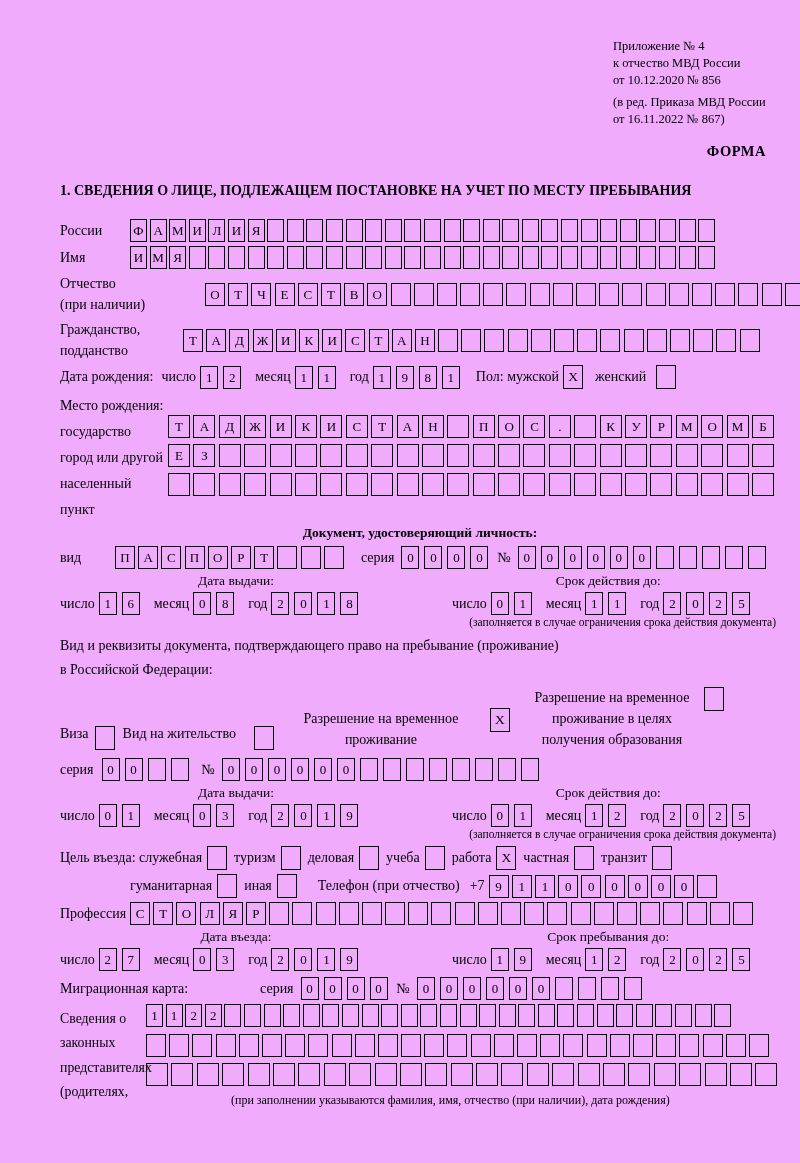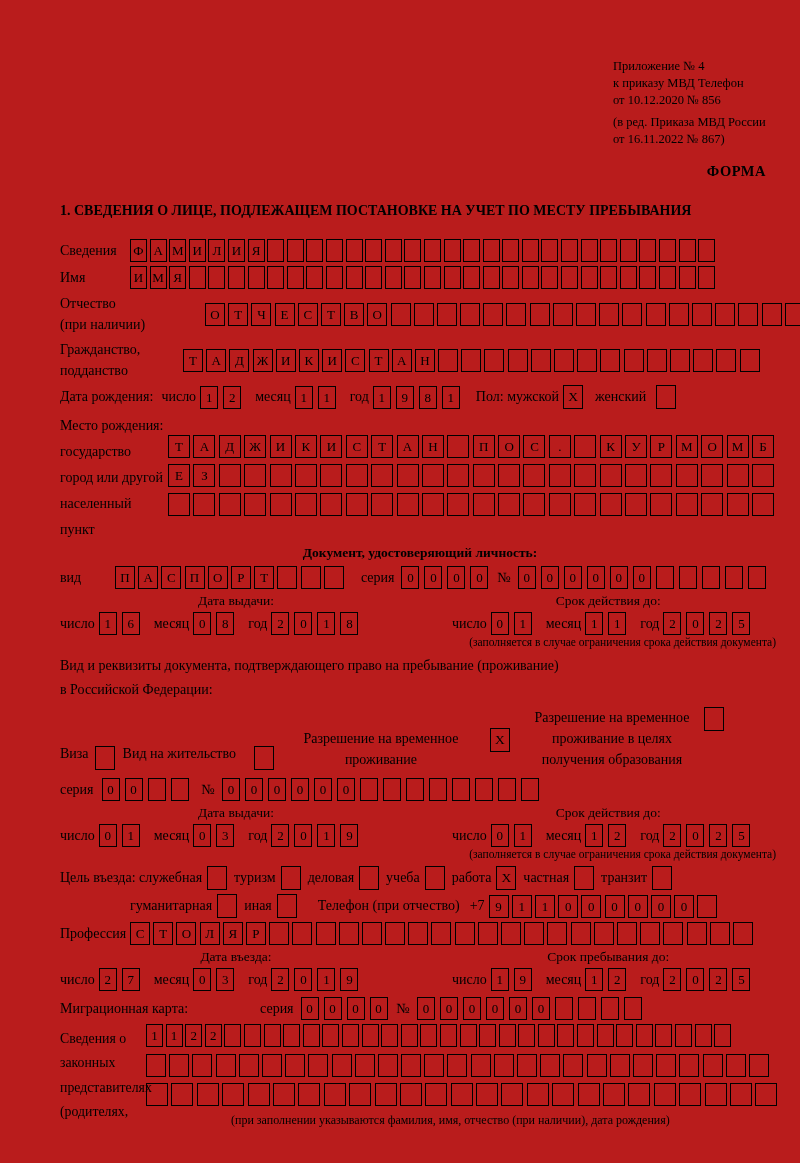--- a/index.html
+++ b/index.html
@@ -1,19 +1,19 @@
 <!DOCTYPE html>
 <html lang="ru"><head>
 <meta charset="utf-8">
 <style>
   html,body{margin:0;padding:0;background:#fff;}
   .page{
     width:800px;height:1163px;box-sizing:border-box;
-    padding:58px 20px 0 60px;
-    background:#b91c1c;color:#000;
+    padding:38px 20px 0 60px;
+    background:#f0abfc;color:#000;
     font-family:"Liberation Serif","DejaVu Serif",serif;
     font-size:14px;overflow:hidden;position:relative;
   }
   
   .appendix{margin-left:553px;font-size:12.5px;line-height:17px;}
   .amendment{margin-left:553px;font-size:12.5px;line-height:17px;margin-top:5px;}
   .form-label{ text-align:right;padding-right:14px;margin-top:15px;font-weight:bold;font-size:14.5px;letter-spacing:.5px;}
   .title{margin-top:16px;text-align:center;font-weight:bold;font-size:15.5px;line-height:24px;}
   .title-underline{display:inline-block;width:58px;border-bottom:2px solid #2b2b2b;height:14px;margin-left:10px;}
   .section-heading{margin-top:23px;font-weight:bold;font-size:14px;}
@@ -73,35 +73,35 @@
   .final-note{font-size:12px;margin-left:170px;margin-top:2px;}
   .plus7{margin:0 4px 0 10px;}
 </style>
 </head>
 <body>
 
 <div class="page">
 
   <div class="appendix">
     <div>Приложение № 4</div>
-    <div>к приказу МВД Телефон</div>
+    <div>к отчество МВД России</div>
     <div>от 10.12.2020 № 856</div>
   </div>
   <div class="amendment">
     <div>(в ред. Приказа МВД России</div>
     <div>от 16.11.2022 № 867)</div>
   </div>
 
   <div class="form-label">ФОРМА</div>
 
 
   <div class="section-heading">1. СВЕДЕНИЯ О ЛИЦЕ, ПОДЛЕЖАЩЕМ ПОСТАНОВКЕ НА УЧЕТ ПО МЕСТУ ПРЕБЫВАНИЯ</div>
 
   <div class="row" style="margin-top:20px;">
-    <span class="lblcol w70">Сведения</span>
+    <span class="lblcol w70">России</span>
     <span class="cells">
         <span class="cell">Ф</span>
         <span class="cell">А</span>
         <span class="cell">М</span>
         <span class="cell">И</span>
         <span class="cell">Л</span>
         <span class="cell">И</span>
         <span class="cell">Я</span>
         <span class="cell"></span>
         <span class="cell"></span>

